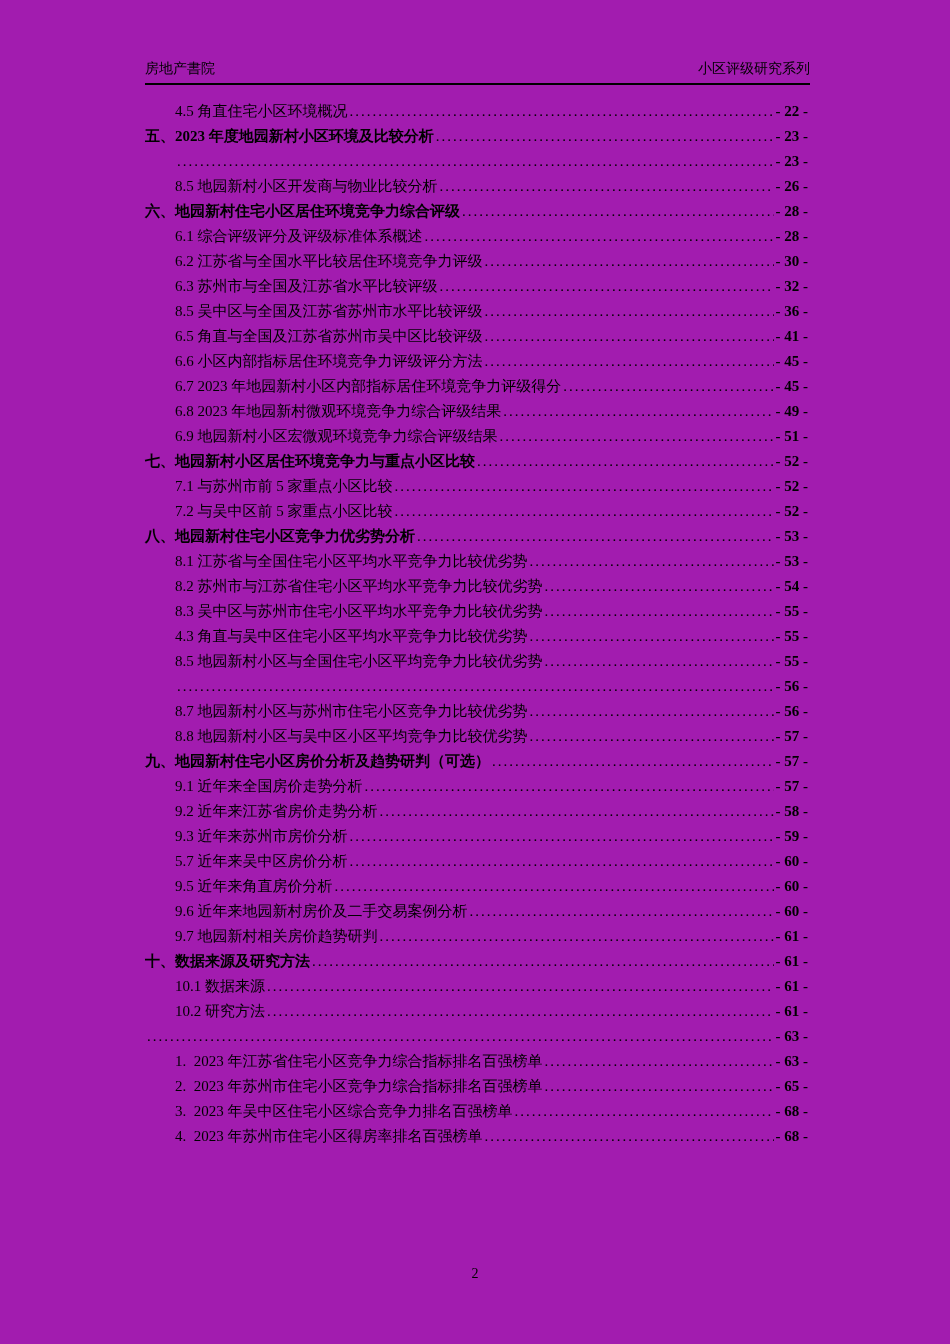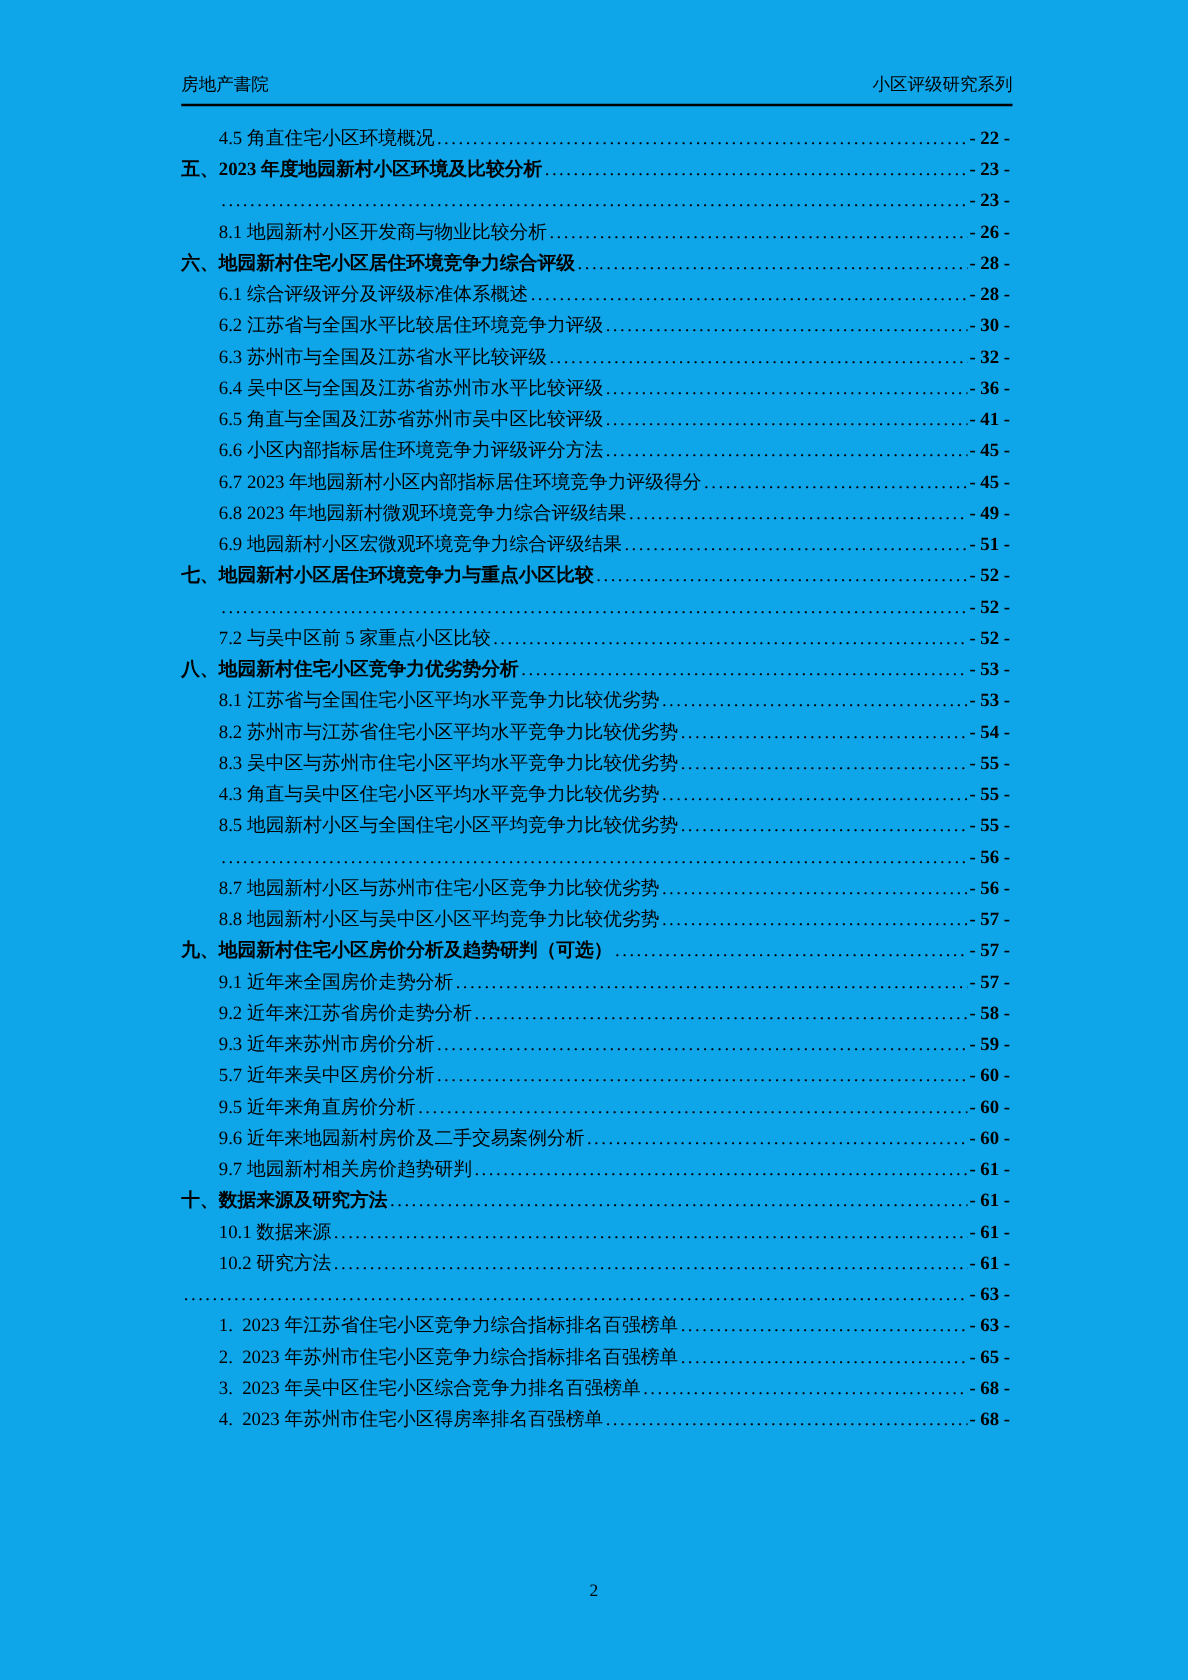--- a/index.html
+++ b/index.html
@@ -5,21 +5,21 @@
   * { margin: 0; padding: 0; box-sizing: border-box; }
   html, body { background: #ffffff; }
   body {
     width: 950px;
     height: 1344px;
     position: relative;
     font-family: "Liberation Serif", "DejaVu Serif", serif;
     color: #000000;
     overflow: hidden;
   }
-  .page { position: absolute; inset: 0; background: #0ea5e9; }
+  .page { position: absolute; inset: 0; background: #a21caf; }
 
   .doc-header {
     position: absolute;
     top: 58px;
     left: 145px;
     right: 140px;
   }
   .doc-header-row {
     display: flex;
     justify-content: space-between;
@@ -90,21 +90,21 @@
       <div class="toc-row level-0">
         <span class="toc-text">五、2023 年度地园新村小区环境及比较分析</span>
         <span class="toc-dots">............................................................................................................................................................................................................................................................................................................</span>
         <span class="toc-page">- 23 -</span>
       </div>
       <div class="toc-row level-1">
         <span class="toc-dots">............................................................................................................................................................................................................................................................................................................</span>
         <span class="toc-page">- 23 -</span>
       </div>
       <div class="toc-row level-1">
-        <span class="toc-text">8.1 地园新村小区开发商与物业比较分析</span>
+        <span class="toc-text">8.5 地园新村小区开发商与物业比较分析</span>
         <span class="toc-dots">............................................................................................................................................................................................................................................................................................................</span>
         <span class="toc-page">- 26 -</span>
       </div>
       <div class="toc-row level-0">
         <span class="toc-text">六、地园新村住宅小区居住环境竞争力综合评级</span>
         <span class="toc-dots">............................................................................................................................................................................................................................................................................................................</span>
         <span class="toc-page">- 28 -</span>
       </div>
       <div class="toc-row level-1">
         <span class="toc-text">6.1 综合评级评分及评级标准体系概述</span>
@@ -115,21 +115,21 @@
         <span class="toc-text">6.2 江苏省与全国水平比较居住环境竞争力评级</span>
         <span class="toc-dots">............................................................................................................................................................................................................................................................................................................</span>
         <span class="toc-page">- 30 -</span>
       </div>
       <div class="toc-row level-1">
         <span class="toc-text">6.3 苏州市与全国及江苏省水平比较评级</span>
         <span class="toc-dots">............................................................................................................................................................................................................................................................................................................</span>
         <span class="toc-page">- 32 -</span>
       </div>
       <div class="toc-row level-1">
-        <span class="toc-text">6.4 吴中区与全国及江苏省苏州市水平比较评级</span>
+        <span class="toc-text">8.5 吴中区与全国及江苏省苏州市水平比较评级</span>
         <span class="toc-dots">............................................................................................................................................................................................................................................................................................................</span>
         <span class="toc-page">- 36 -</span>
       </div>
       <div class="toc-row level-1">
         <span class="toc-text">6.5 角直与全国及江苏省苏州市吴中区比较评级</span>
         <span class="toc-dots">............................................................................................................................................................................................................................................................................................................</span>
         <span class="toc-page">- 41 -</span>
       </div>
       <div class="toc-row level-1">
         <span class="toc-text">6.6 小区内部指标居住环境竞争力评级评分方法</span>
@@ -150,20 +150,21 @@
         <span class="toc-text">6.9 地园新村小区宏微观环境竞争力综合评级结果</span>
         <span class="toc-dots">............................................................................................................................................................................................................................................................................................................</span>
         <span class="toc-page">- 51 -</span>
       </div>
       <div class="toc-row level-0">
         <span class="toc-text">七、地园新村小区居住环境竞争力与重点小区比较</span>
         <span class="toc-dots">............................................................................................................................................................................................................................................................................................................</span>
         <span class="toc-page">- 52 -</span>
       </div>
       <div class="toc-row level-1">
+        <span class="toc-text">7.1 与苏州市前 5 家重点小区比较</span>
         <span class="toc-dots">............................................................................................................................................................................................................................................................................................................</span>
         <span class="toc-page">- 52 -</span>
       </div>
       <div class="toc-row level-1">
         <span class="toc-text">7.2 与吴中区前 5 家重点小区比较</span>
         <span class="toc-dots">............................................................................................................................................................................................................................................................................................................</span>
         <span class="toc-page">- 52 -</span>
       </div>
       <div class="toc-row level-0">
         <span class="toc-text">八、地园新村住宅小区竞争力优劣势分析</span>

